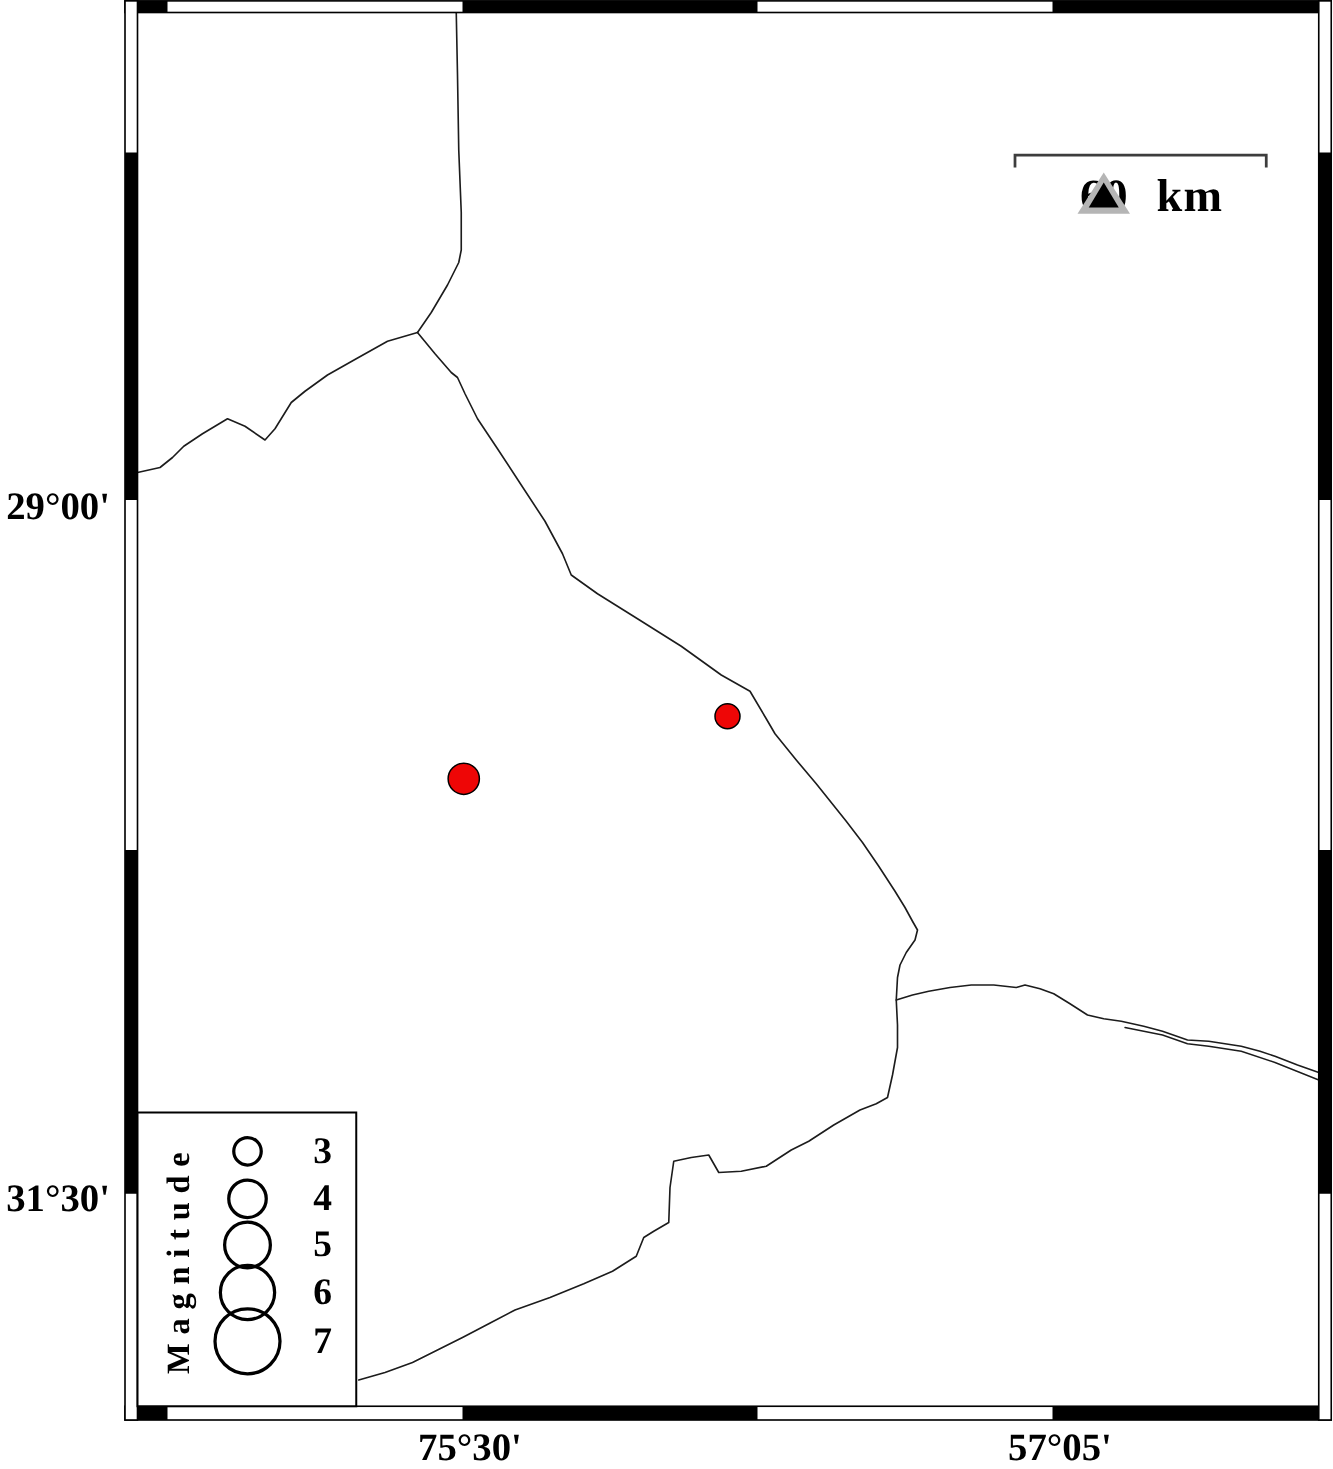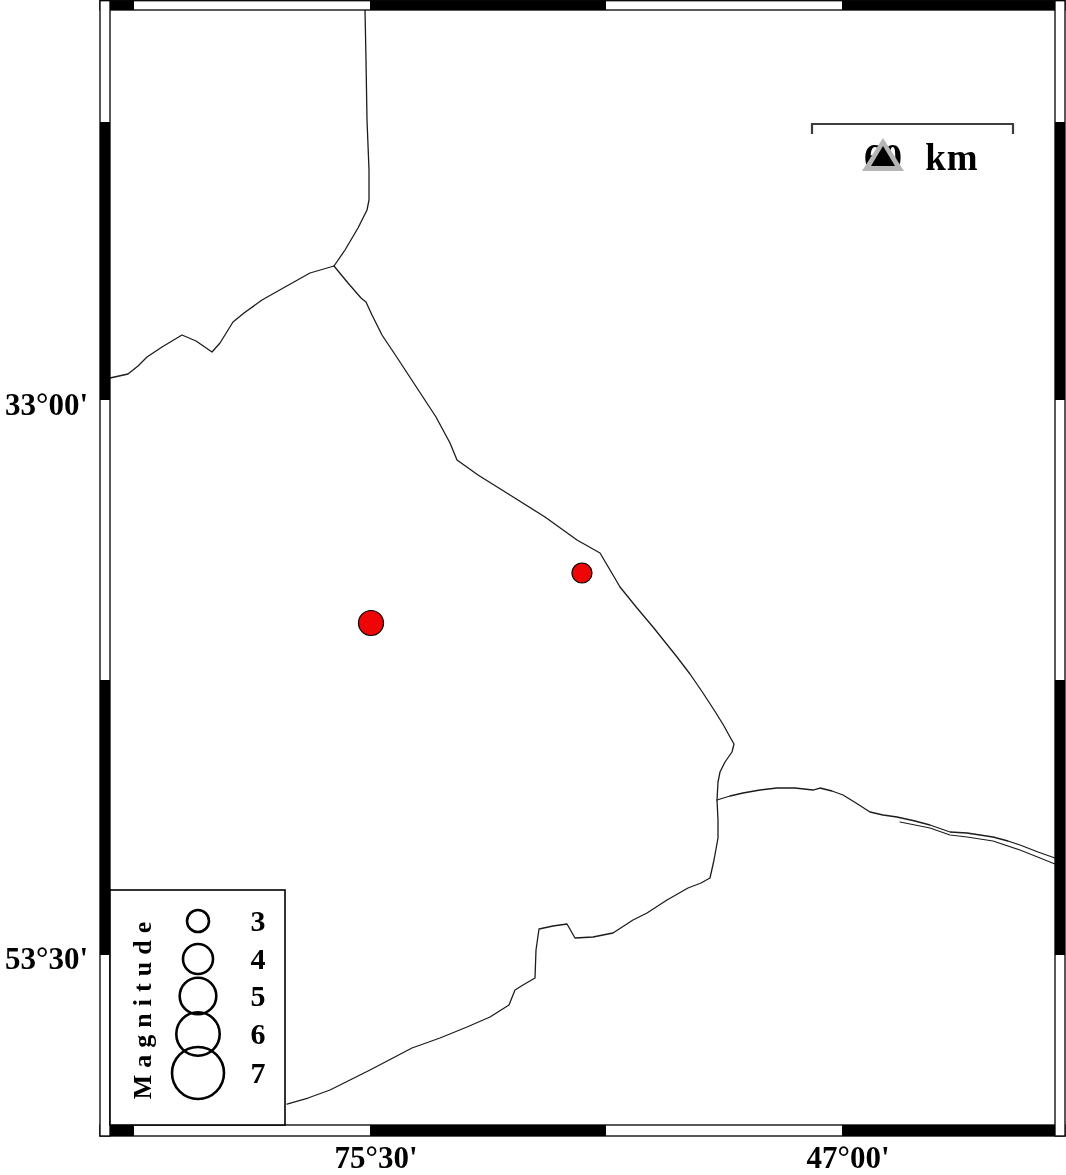--- a/index.html
+++ b/index.html
@@ -73,24 +73,24 @@
       <rect x="1055" y="680" width="10" height="275" fill="#000000"></rect>
       <path d="M 812 134 L 812 124 L 1013 124 L 1013 134" fill="none" stroke="#3d3d3d" stroke-width="2.2"></path>
       <rect x="110" y="890" width="175" height="235" fill="#ffffff" stroke="#000000" stroke-width="1.6"></rect>
       <circle cx="198" cy="921" r="11" fill="none" stroke="#000000" stroke-width="2.6"></circle>
       <circle cx="198" cy="959" r="15" fill="none" stroke="#000000" stroke-width="2.6"></circle>
       <circle cx="198" cy="996" r="18.3" fill="none" stroke="#000000" stroke-width="2.6"></circle>
       <circle cx="198" cy="1034" r="21.7" fill="none" stroke="#000000" stroke-width="2.6"></circle>
       <circle cx="198" cy="1073" r="26" fill="none" stroke="#000000" stroke-width="2.6"></circle>
     </svg>
 
-  <div class="axis-label" id="lat-label-0">33°00'</div>
-  <div class="axis-label" id="lat-label-1">53°30'</div>
+  <div class="axis-label" id="lat-label-0">29°00'</div>
+  <div class="axis-label" id="lat-label-1">31°30'</div>
   <div class="axis-label" id="lon-label-0">75°30'</div>
-  <div class="axis-label" id="lon-label-1">47°00'</div>
+  <div class="axis-label" id="lon-label-1">57°05'</div>
 
   <div class="scale-label">60 km</div>
 
   <svg class="station-triangle" width="52" height="44" viewBox="0 0 52 44">
     <polygon points="25,6 4,39 46,39" fill="#b5b5b5"></polygon>
     <polygon points="25,14 13,34 37,34" fill="#000000"></polygon>
   </svg>
 
   <div class="legend-title">Magnitude</div>
 

